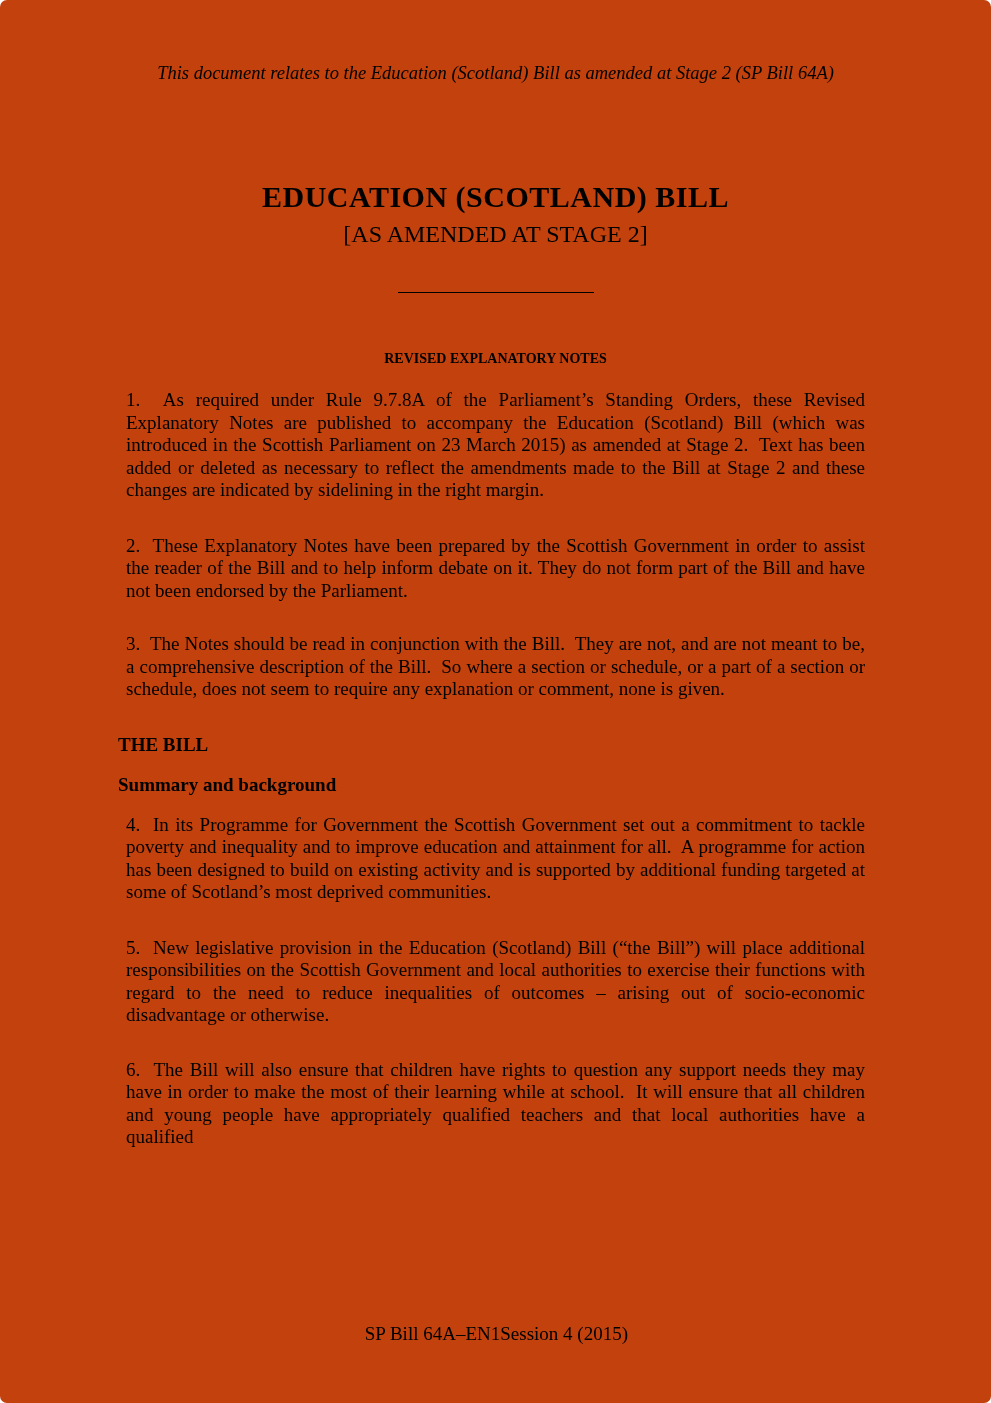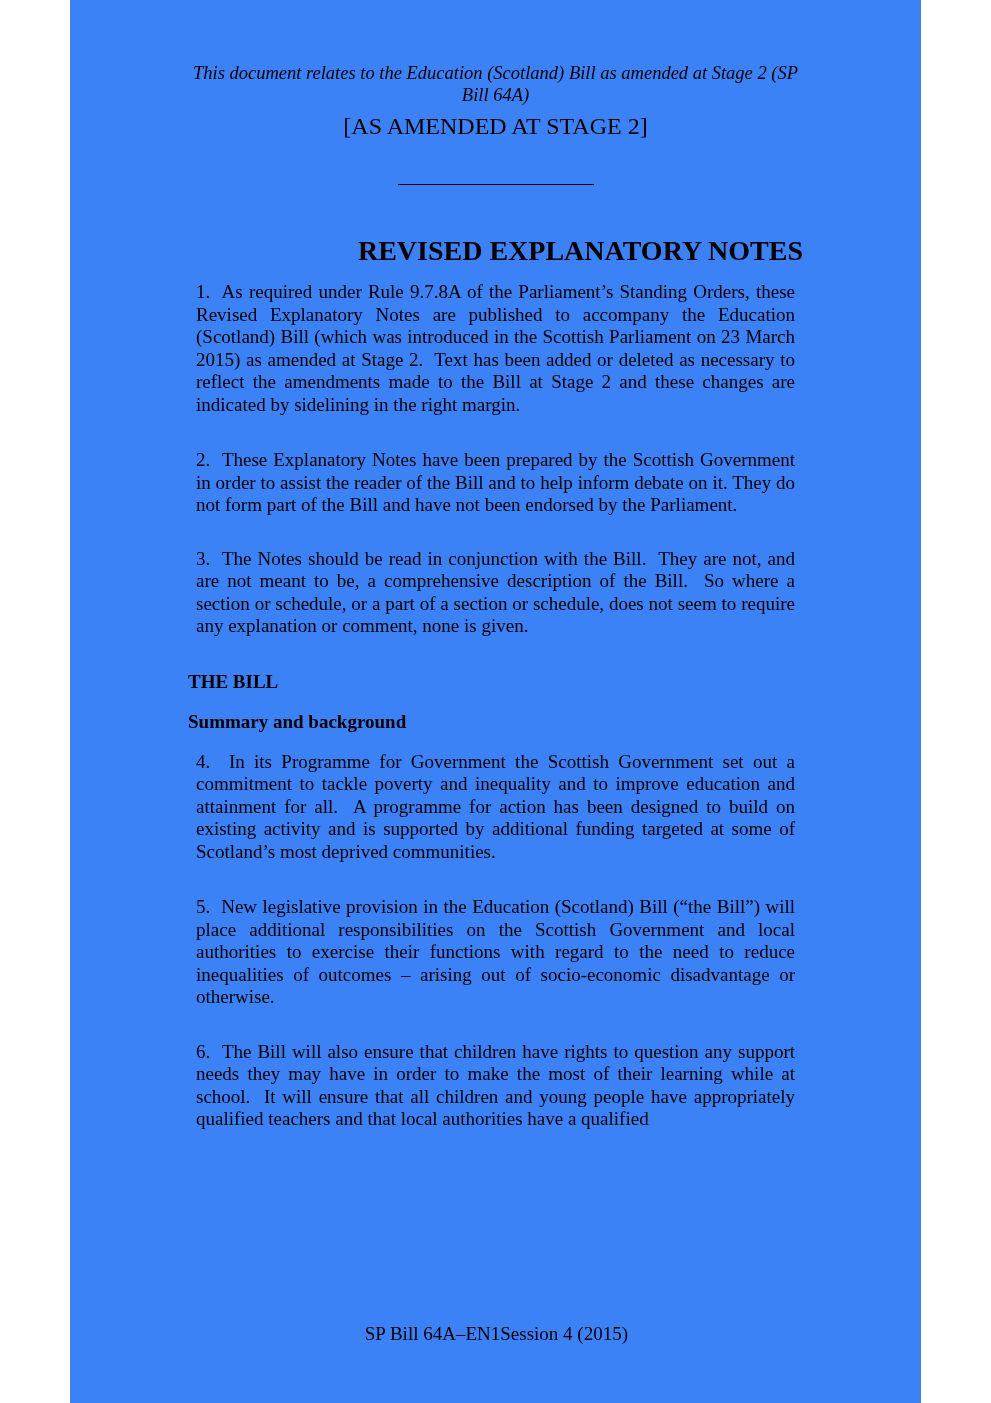--- a/index.html
+++ b/index.html
@@ -2,28 +2,29 @@
 <html><head>
 <meta charset="utf-8">
 <style>
   html, body {
     margin: 0;
     padding: 0;
     background: #ffffff;
   }
   .page {
     position: relative;
-    width: 851px;
+    width: 991px;
     height: 1403px;
     margin: 0 auto;
-    background: #3b82f6;
+    background: #c2410c;
     color: #000000;
     font-family: "Liberation Serif", "DejaVu Serif", serif;
     overflow: hidden;
     box-sizing: border-box;
+    border-radius: 7px;
   }
   .content {
     padding: 62px 118px 0 118px;
   }
   .header-note {
     font-style: italic;
     font-size: 18.5px;
     line-height: 22px;
     text-align: center;
   }
@@ -42,24 +43,24 @@
     text-align: center;
   }
   .divider {
     width: 196px;
     height: 0;
     border-top: 1.5px solid #000000;
     margin: 44px auto 0 auto;
   }
   .section-title {
     margin: 54px 0 0 0;
-    font-size: 28px;
+    font-size: 14px;
     line-height: 24px;
     font-weight: bold;
-    text-align: right;
+    text-align: center;
   }
   .h-block {
     margin: 0;
     font-size: 19px;
     line-height: 22px;
     font-weight: bold;
     text-align: left;
   }
   .h-intro      { margin-top: 116px; }
   .h-thebill    { margin-top: 33px; }
@@ -91,20 +92,21 @@
   .f-right  { text-align: left; }
 </style>
 </head>
 <body>
 
 <div class="page">
   <div class="content">
 
     <div class="header-note">This document relates to the Education (Scotland) Bill as amended at Stage 2 (SP Bill 64A)</div>
 
+    <h1 class="doc-title">EDUCATION (SCOTLAND) BILL</h1>
 
     <div class="doc-subtitle">[AS AMENDED AT STAGE 2]</div>
 
     <div class="divider"></div>
 
     <h2 class="section-title">REVISED EXPLANATORY NOTES</h2>
 
 
     <p class="para p1">1.&nbsp; As required under Rule 9.7.8A of the Parliament’s Standing Orders, these Revised Explanatory Notes are published to accompany the Education (Scotland) Bill (which was introduced in the Scottish Parliament on 23 March 2015) as amended at Stage 2.&nbsp; Text has been added or deleted as necessary to reflect the amendments made to the Bill at Stage 2 and these changes are indicated by sidelining in the right margin.</p>
 

